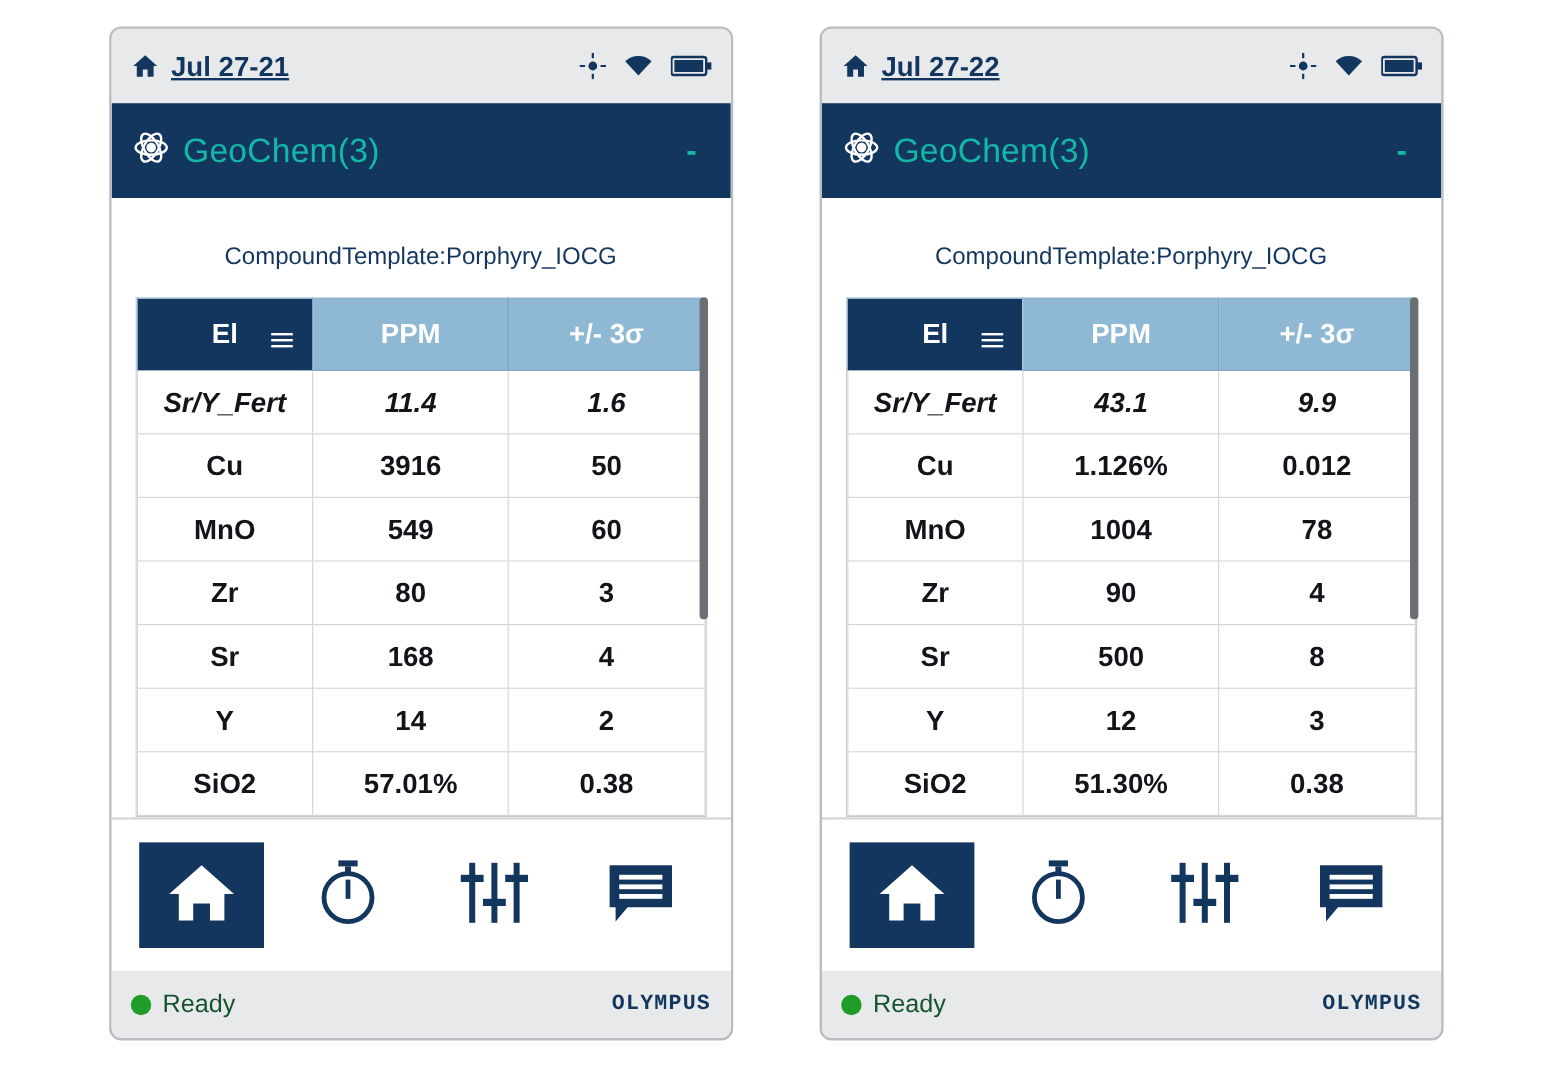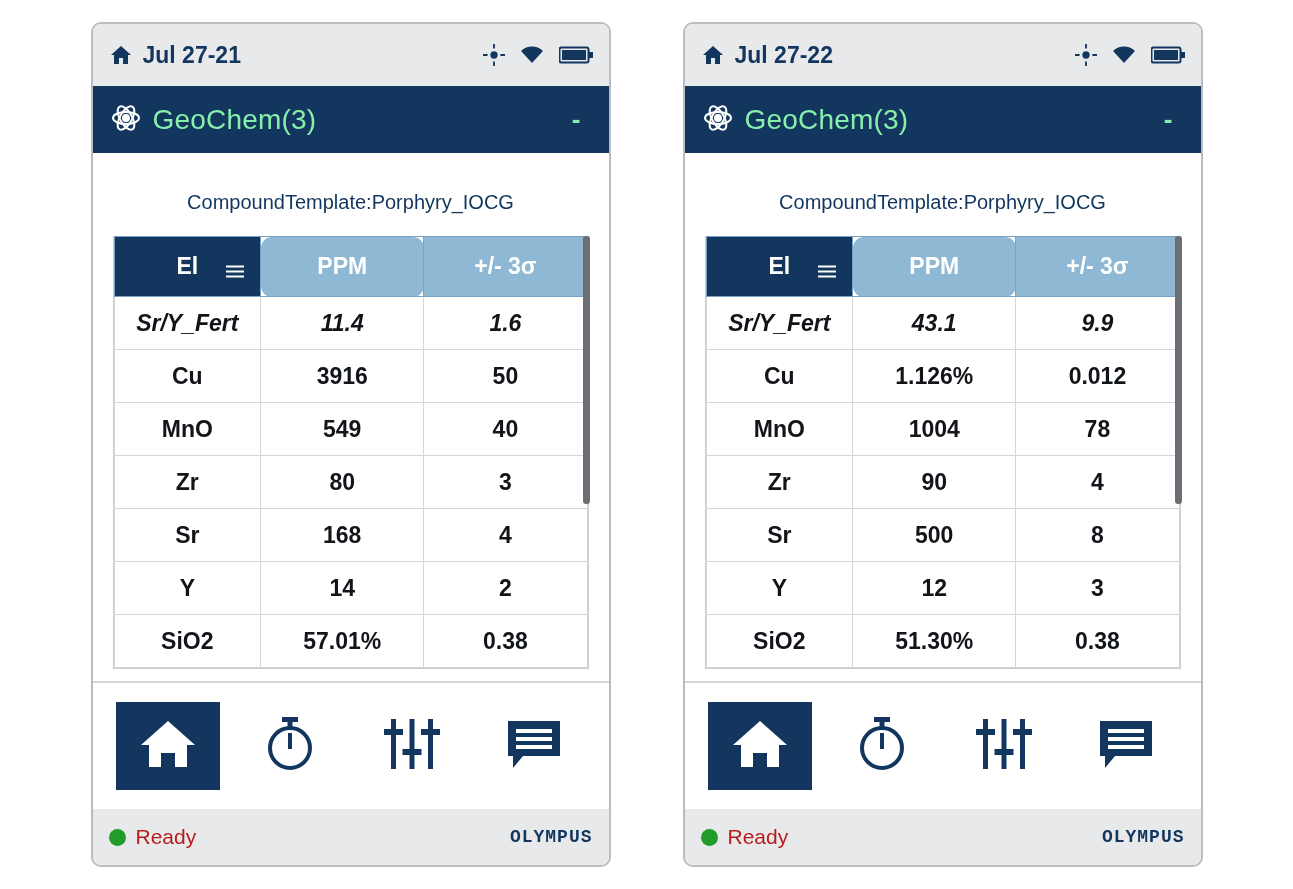--- a/index.html
+++ b/index.html
@@ -45,34 +45,35 @@
   }
   .status-left {
     display: flex;
     align-items: center;
     gap: 10px;
   }
   .status-date {
     color: #13365e;
     font-size: 23px;
     font-weight: bold;
+    text-decoration: underline;
   }
   .status-right {
     margin-left: auto;
     display: flex;
     align-items: center;
     gap: 14px;
   }
   .icon-home-small svg, .icon-gps svg, .icon-wifi svg, .icon-battery svg { display: block; }
 
   
   .titlebar {
-    height: 67px;
+    height: 79px;
     background: #13365e;
-    color: #86efac;
+    color: #14b8a6;
     display: flex;
     align-items: center;
     padding: 0 18px;
     box-sizing: border-box;
     flex: 0 0 auto;
   }
   .title-text {
     font-size: 28px;
     font-weight: normal;
     margin-left: 12px;
@@ -122,21 +123,20 @@
     box-sizing: border-box;
   }
   th.th-el {
     background: #13365e;
     width: 31%;
     position: relative;
   }
   th.th-ppm {
     background: #8fb8d4;
     color: #13365e;
-    border-radius: 11px;
   }
   th.th-err {
     background: #8fb8d4;
     color: #13365e;
   }
   .grip {
     position: absolute;
     right: 16px;
     top: 50%;
     transform: translateY(-25%);
@@ -221,21 +221,21 @@
     flex: 0 0 auto;
   }
   .ready-dot {
     width: 17px;
     height: 17px;
     border-radius: 50%;
     background: #1f9d28;
     margin-right: 10px;
   }
   .ready-text {
-    color: #b91c1c;
+    color: #14532d;
     font-size: 21px;
   }
   .brand {
     margin-left: auto;
     color: #13365e;
     font-size: 18px;
     font-weight: bold;
     letter-spacing: 1px;
     font-family: Liberation Mono, monospace;
   }
@@ -317,21 +317,21 @@
               <td>1.6</td>
             </tr>
             <tr>
               <td>Cu</td>
               <td>3916</td>
               <td>50</td>
             </tr>
             <tr>
               <td>MnO</td>
               <td>549</td>
-              <td>40</td>
+              <td>60</td>
             </tr>
             <tr>
               <td>Zr</td>
               <td>80</td>
               <td>3</td>
             </tr>
             <tr>
               <td>Sr</td>
               <td>168</td>
               <td>4</td>

